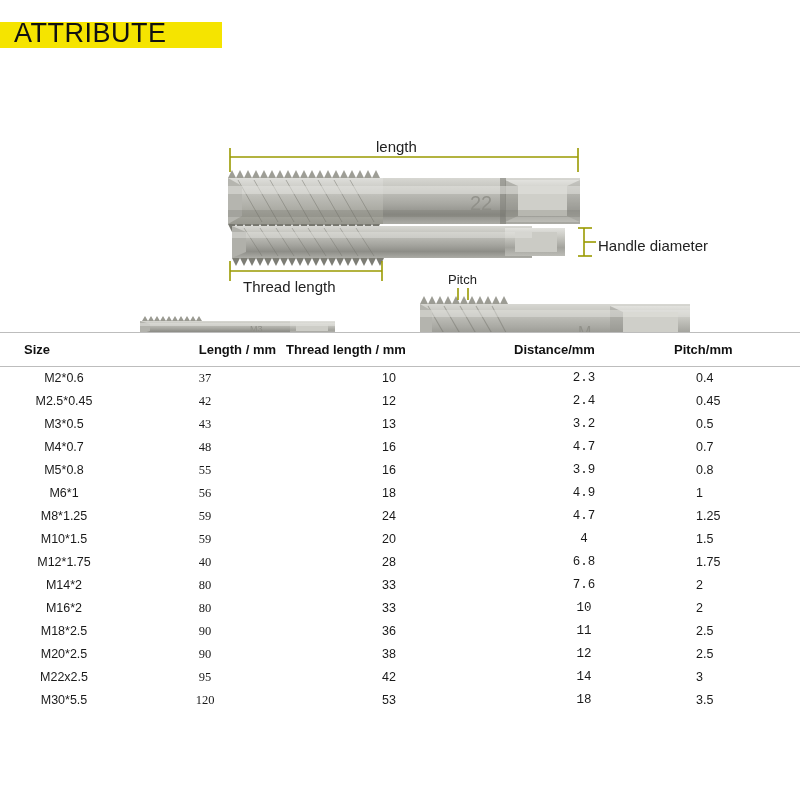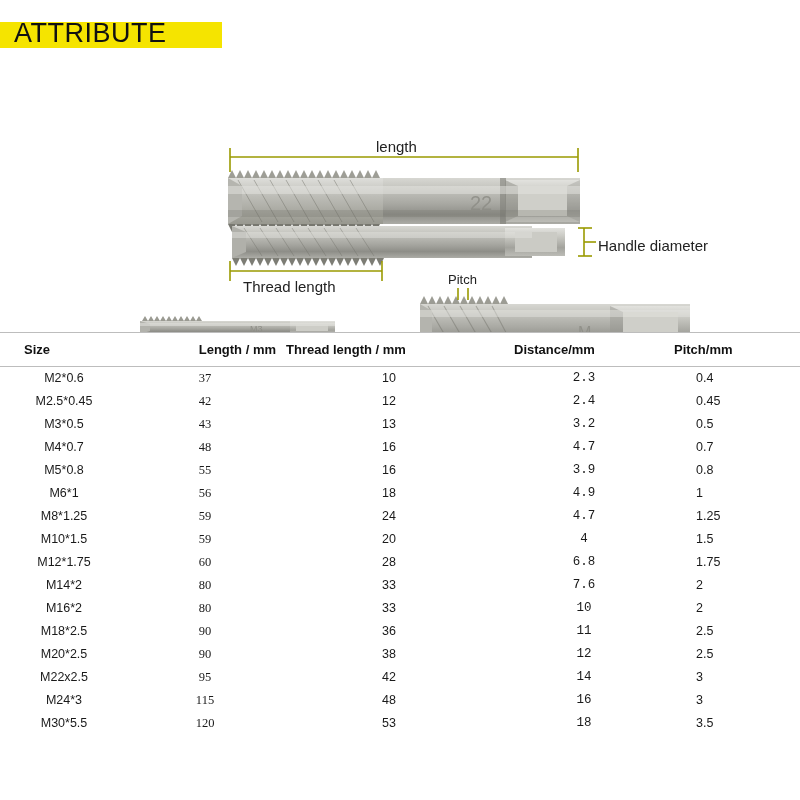--- a/index.html
+++ b/index.html
@@ -308,21 +308,21 @@
         </tr>
         <tr>
           <td class="c0">M10*1.5</td>
           <td class="c1">59</td>
           <td class="c2">20</td>
           <td class="c3">4</td>
           <td class="c4">1.5</td>
         </tr>
         <tr>
           <td class="c0">M12*1.75</td>
-          <td class="c1">60</td>
+          <td class="c1">40</td>
           <td class="c2">28</td>
           <td class="c3">6.8</td>
           <td class="c4">1.75</td>
         </tr>
         <tr>
           <td class="c0">M14*2</td>
           <td class="c1">80</td>
           <td class="c2">33</td>
           <td class="c3">7.6</td>
           <td class="c4">2</td>
@@ -349,27 +349,20 @@
           <td class="c4">2.5</td>
         </tr>
         <tr>
           <td class="c0">M22x2.5</td>
           <td class="c1">95</td>
           <td class="c2">42</td>
           <td class="c3">14</td>
           <td class="c4">3</td>
         </tr>
         <tr>
-          <td class="c0">M24*3</td>
-          <td class="c1">115</td>
-          <td class="c2">48</td>
-          <td class="c3">16</td>
-          <td class="c4">3</td>
-        </tr>
-        <tr>
           <td class="c0">M30*5.5</td>
           <td class="c1">120</td>
           <td class="c2">53</td>
           <td class="c3">18</td>
           <td class="c4">3.5</td>
         </tr>
       </tbody>
   </table>
 </div>
 

